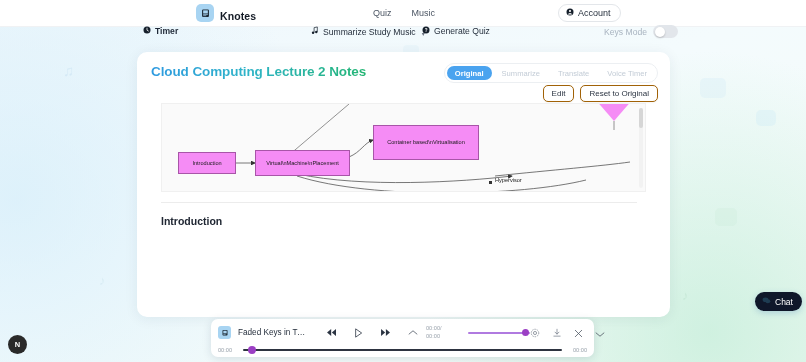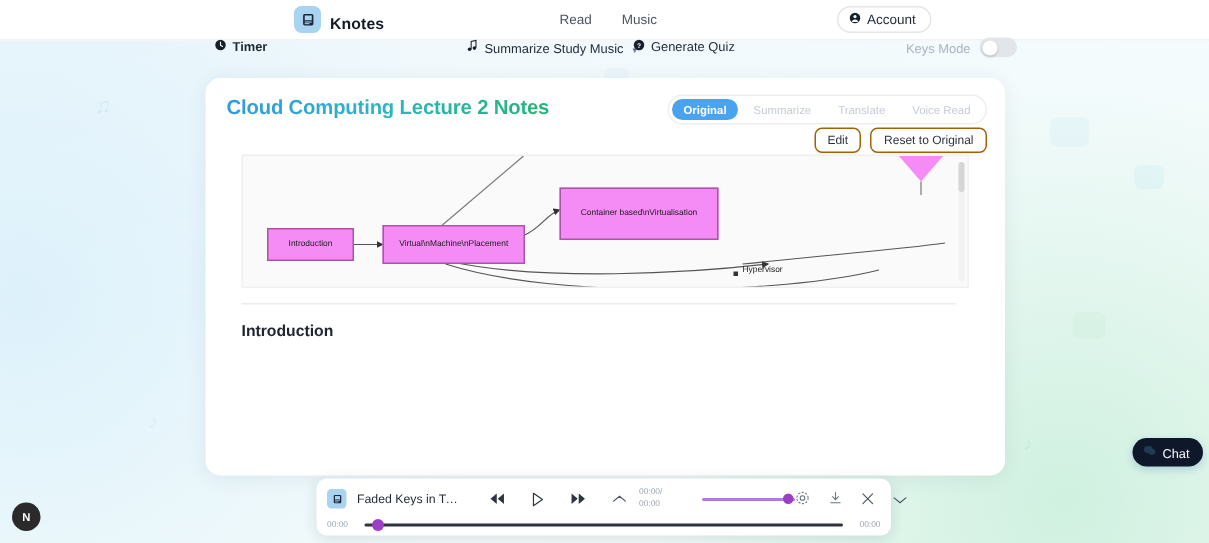--- a/index.html
+++ b/index.html
@@ -199,21 +199,21 @@
         <rect x="3" y="2" width="10" height="11" rx="1.5" fill="#1b2733"></rect>
         <rect x="4.6" y="3.4" width="6.8" height="4.6" fill="#a8d4f2"></rect>
         <rect x="4.6" y="9.2" width="6.8" height="1" fill="#a8d4f2"></rect>
         <rect x="4.6" y="10.8" width="4.6" height="1" fill="#a8d4f2"></rect>
       </svg>
   </span>
   <span class="brand-name">Knotes</span>
 </div>
 
 <div class="navlinks">
-  <span class="navlink">Read</span>
+  <span class="navlink">Quiz</span>
   <span class="navlink">Music</span>
 </div>
 
 <div class="account-btn">
   <span>
     <svg width="8" height="8" viewBox="0 0 16 16">
         <circle cx="8" cy="8" r="7" fill="#16202c"></circle>
         <circle cx="8" cy="6.1" r="2.1" fill="#fff"></circle>
         <path d="M3.6 13.2a4.6 4.6 0 0 1 8.8 0z" fill="#fff"></path>
       </svg>
@@ -263,21 +263,21 @@
 </div>
 
 <div class="card">
 
   <div class="card-title">Cloud Computing Lecture 2 Notes</div>
 
   <div class="tabs">
     <span class="tab active">Original</span>
     <span class="tab">Summarize</span>
     <span class="tab">Translate</span>
-    <span class="tab">Voice Read</span>
+    <span class="tab">Voice Timer</span>
   </div>
 
   <div class="card-actions">
     <button class="act-btn">Edit</button>
     <button class="act-btn">Reset to Original</button>
   </div>
 
   <div class="diagram">
     <svg width="485" height="89">
       <defs>

